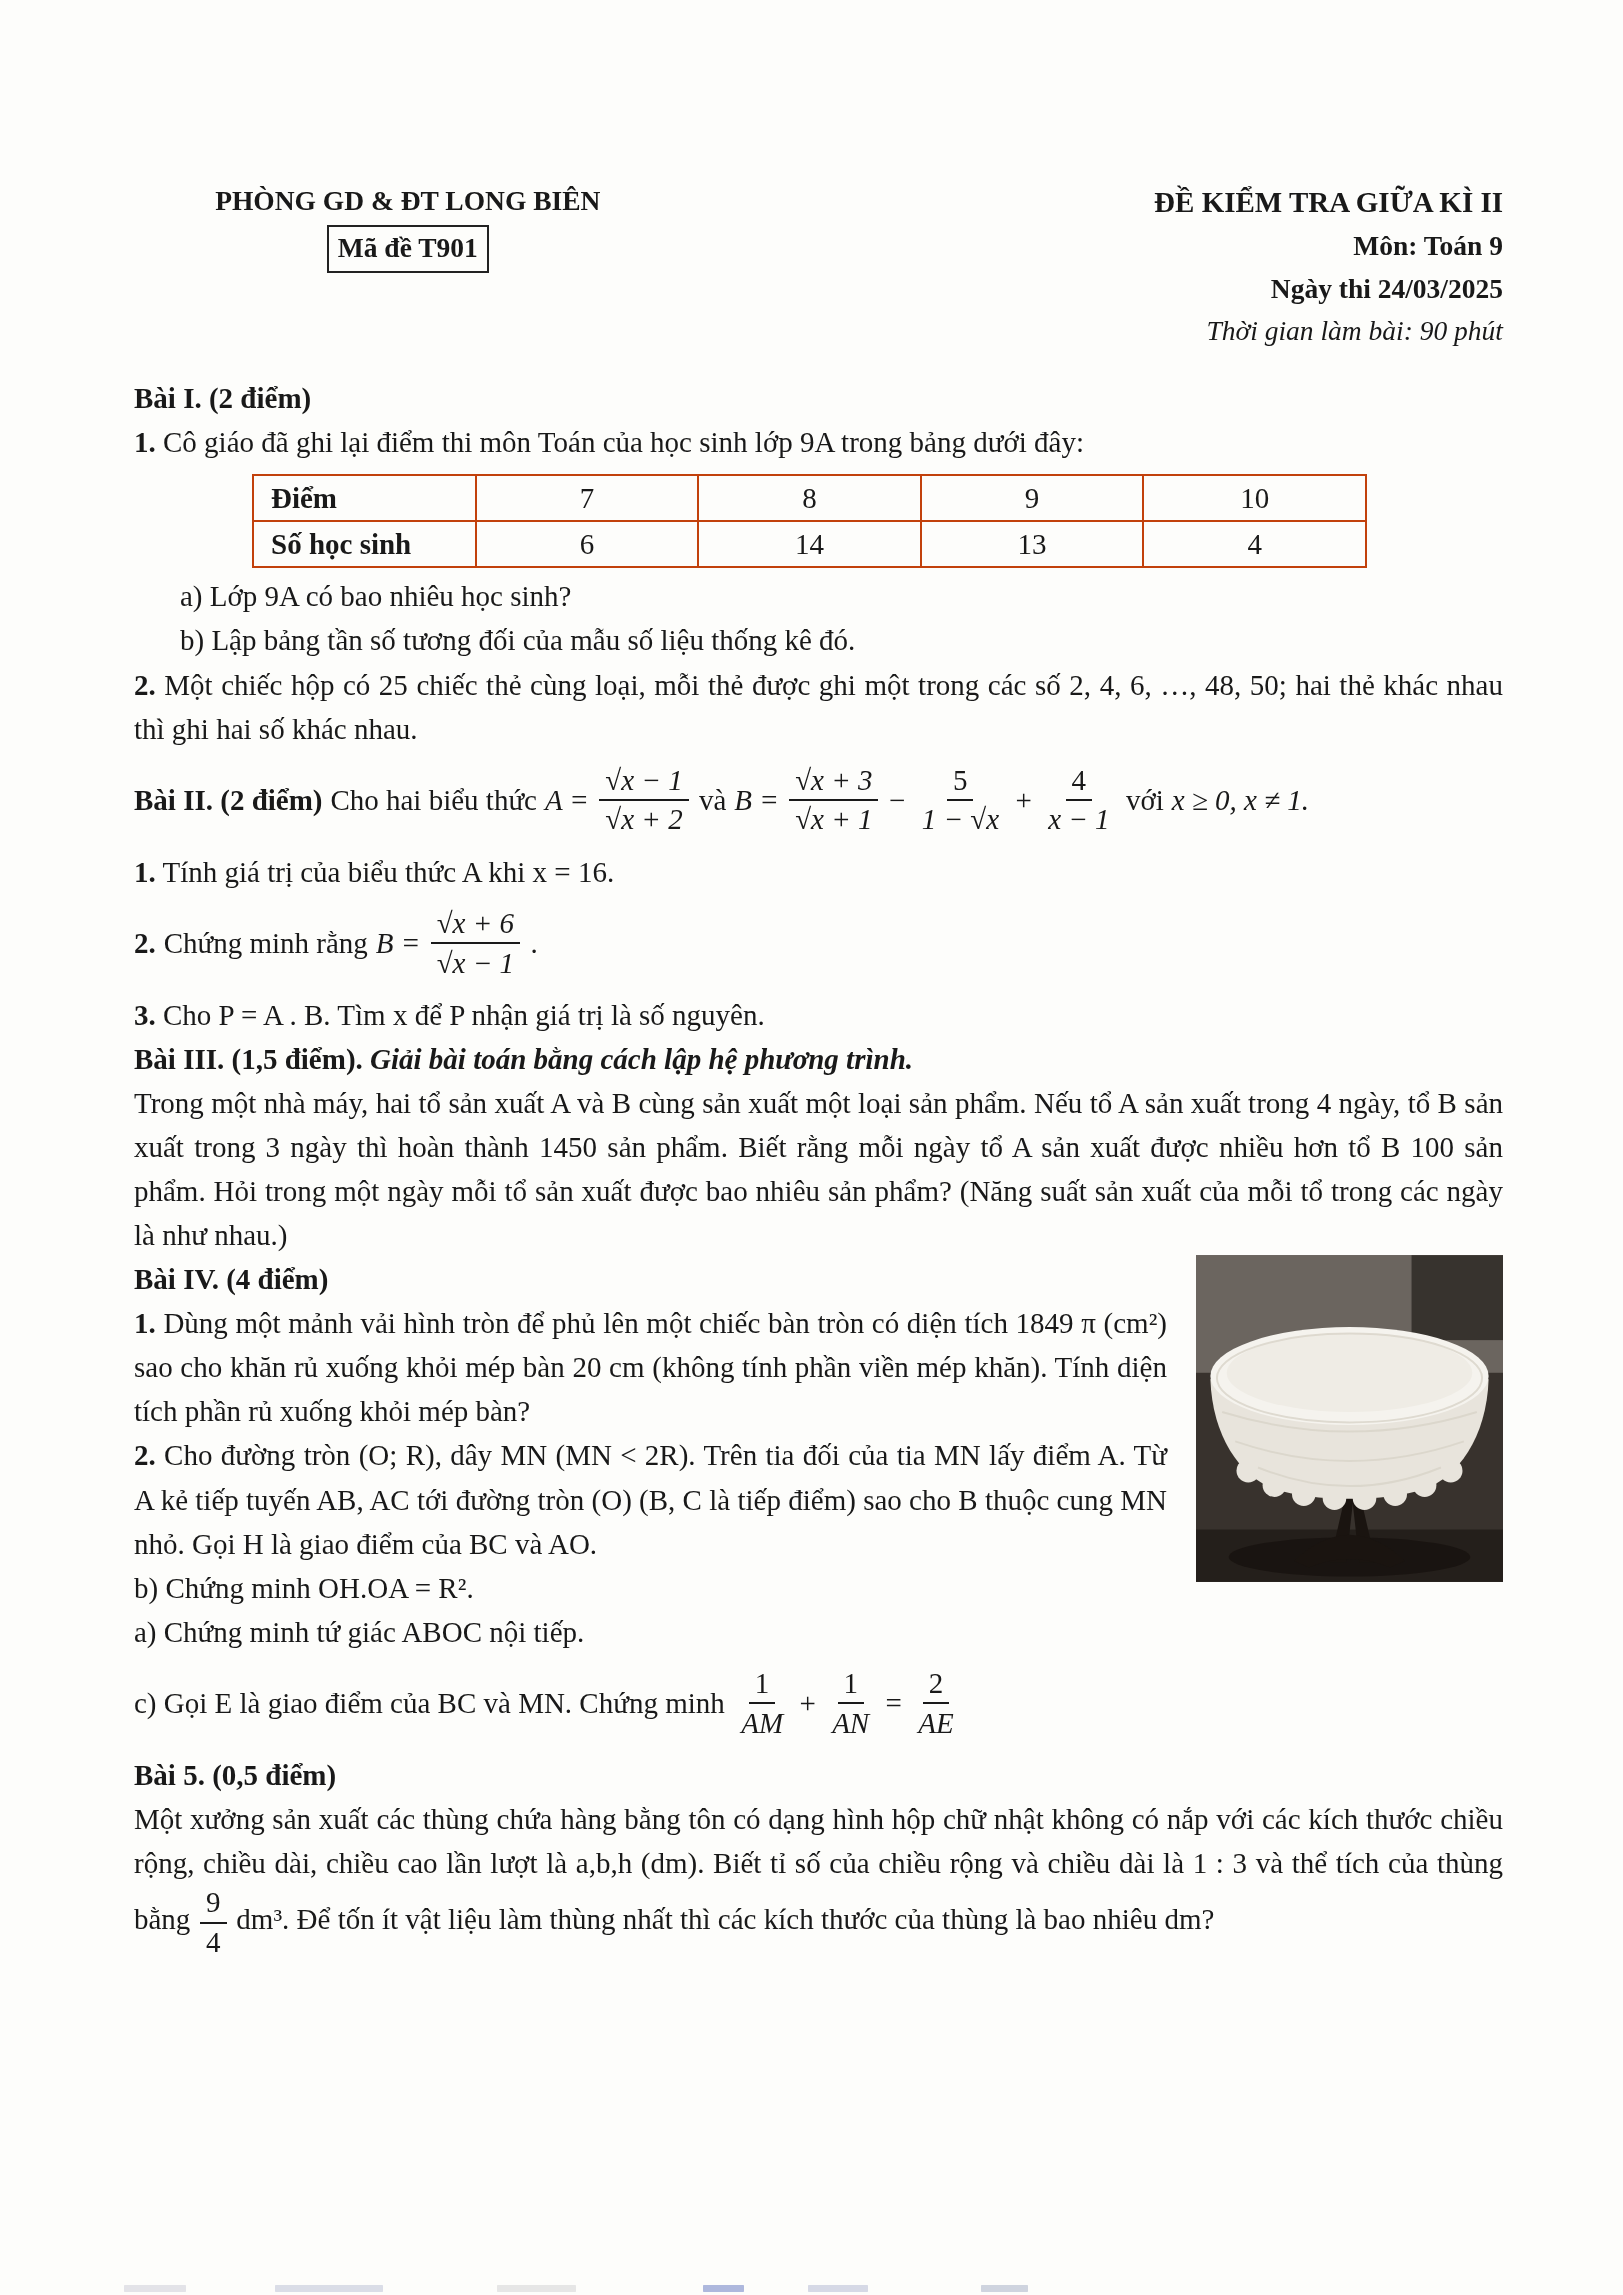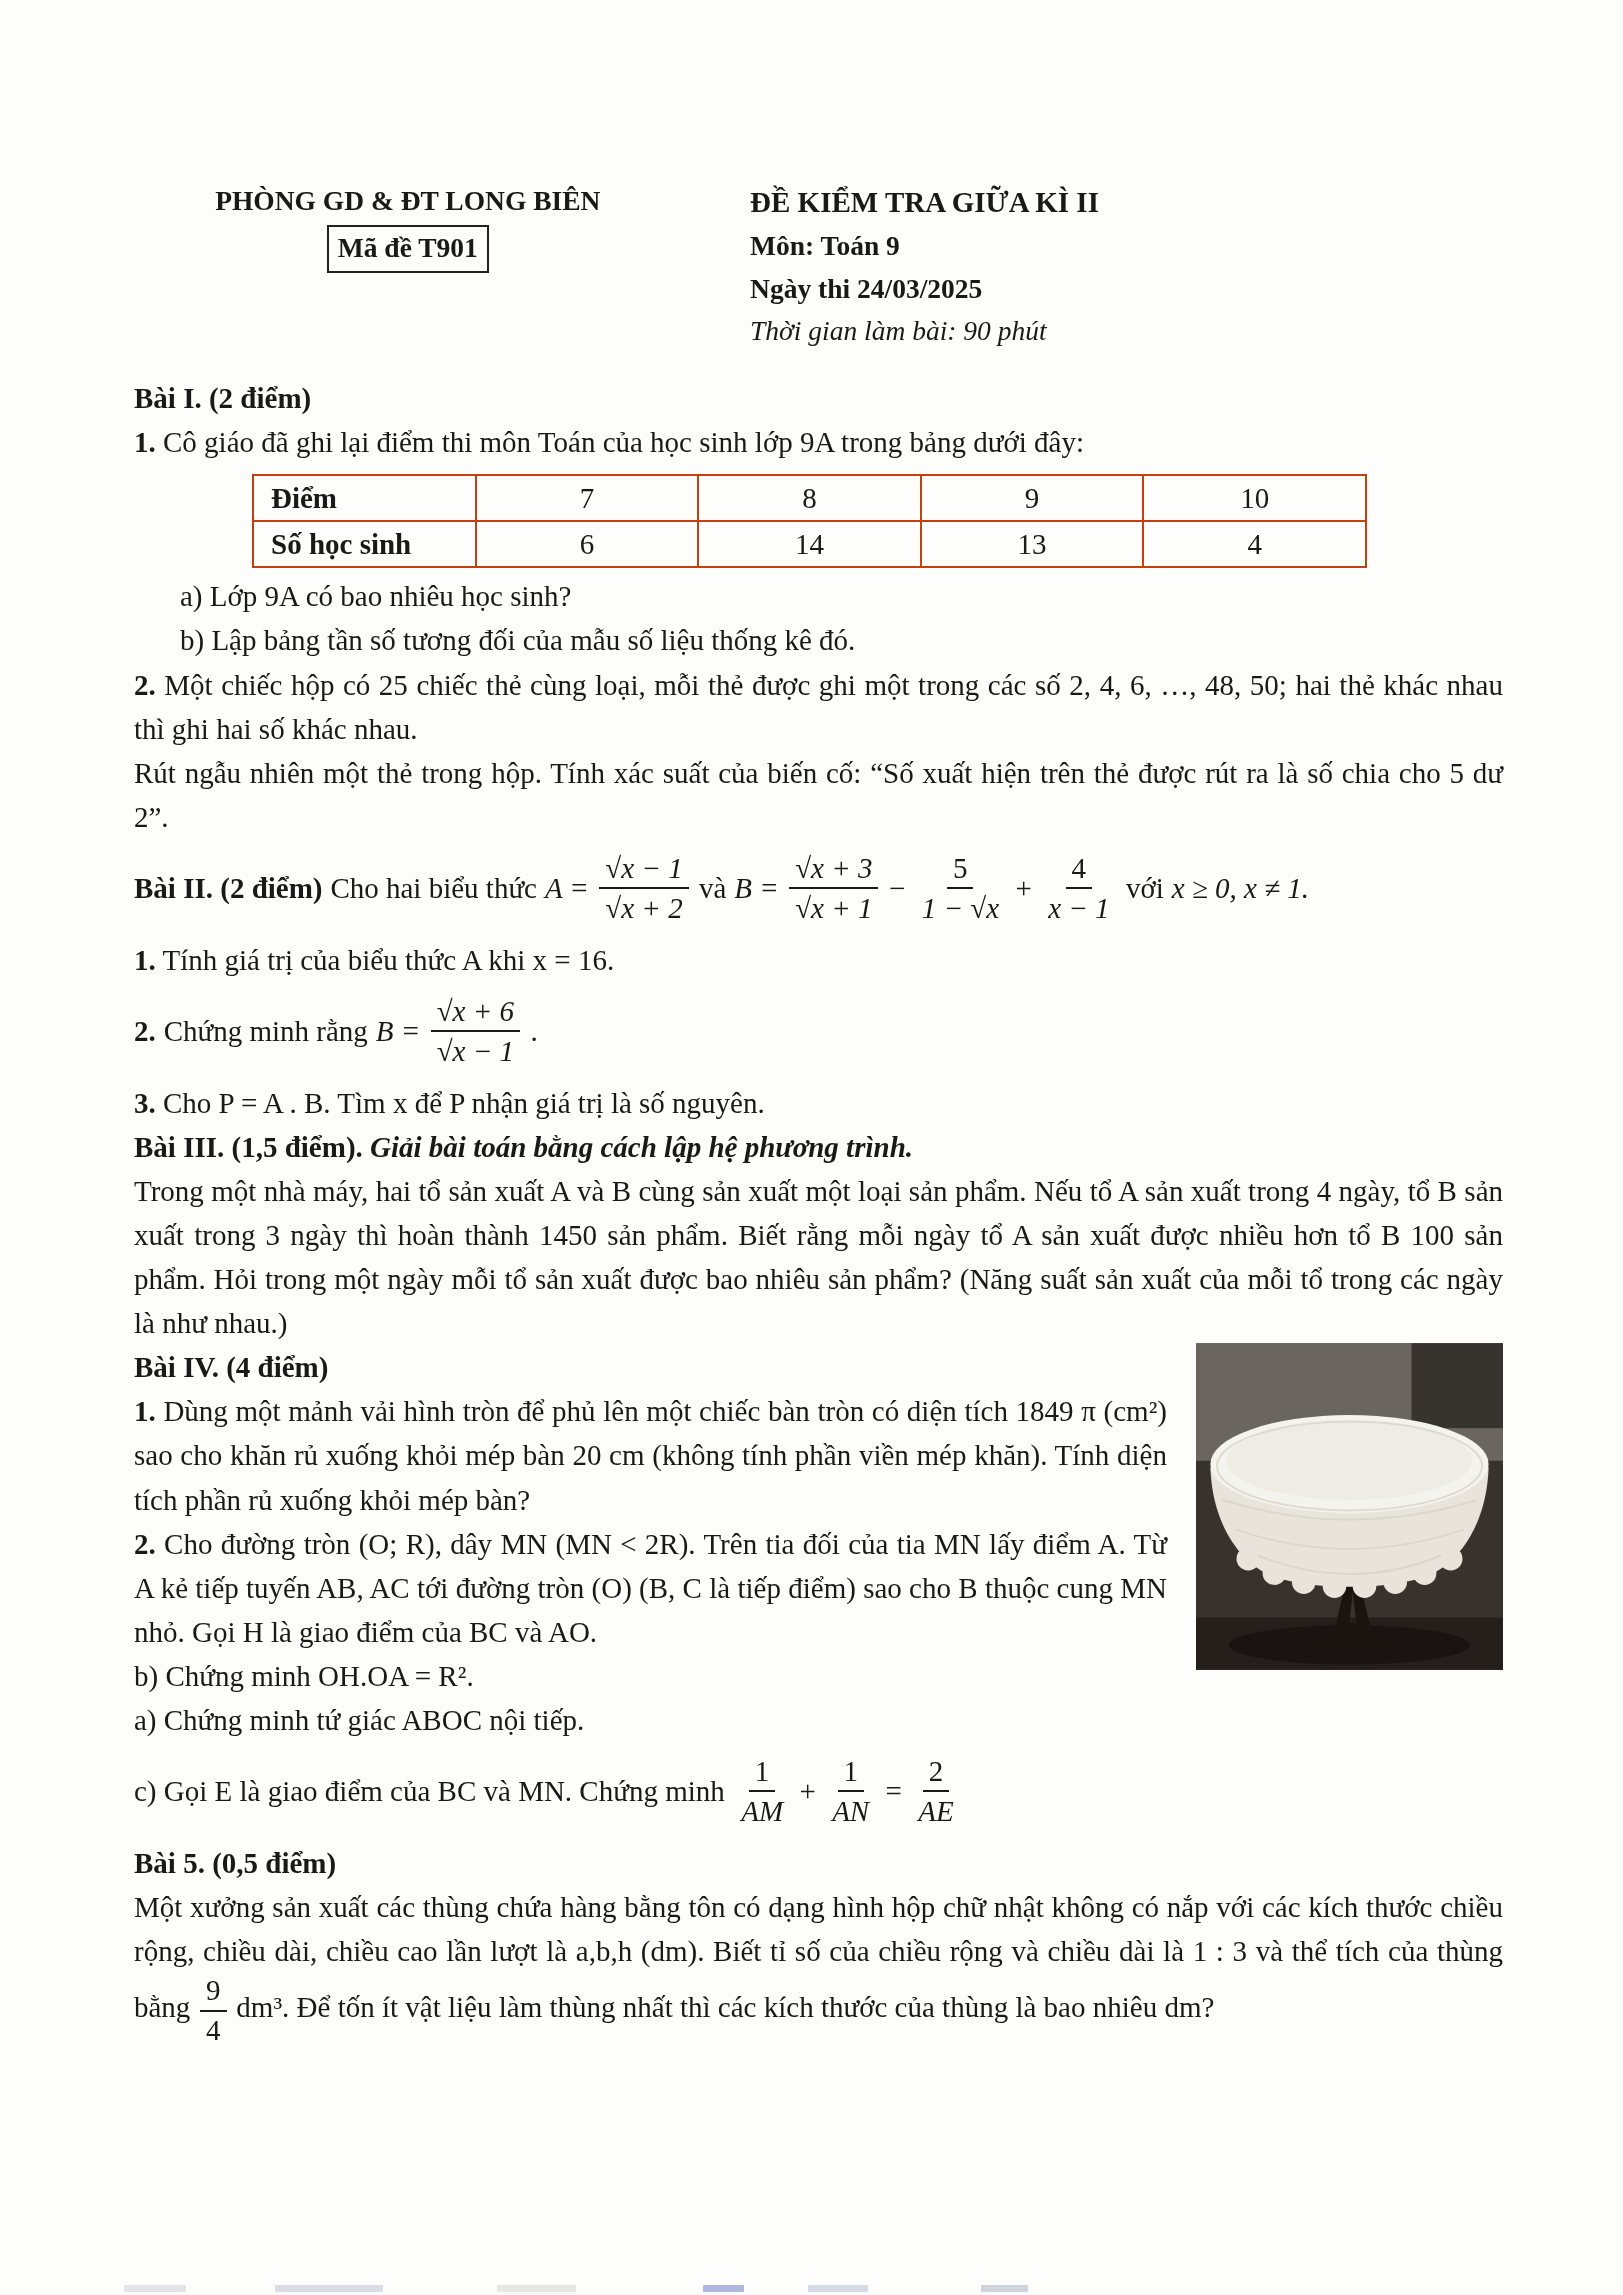--- a/index.html
+++ b/index.html
@@ -20,21 +20,21 @@
   .content {
     position: absolute;
     left: 134px;
     top: 180px;
     width: 1369px;
   }
 
   
   .header { display: flex; justify-content: space-between; margin-bottom: 23.6px; }
   .h-left  { width: 40%; text-align: center; }
-  .h-right { width: 55%; text-align: left; }
+  .h-right { width: 55%; text-align: right; }
   .h-line  { line-height: 1.55; font-size: 27.5px; }
   .h-line.big { font-size: 29px; }
   .code-box {
     display: inline-block;
     border: 2px solid #222;
     padding: 0 9.2px 1.3px 9.2px;
     margin-top: 2.6px;
   }
 
   
@@ -150,21 +150,20 @@
             <td>13</td>
             <td>4</td>
           </tr>
         </tbody>
       </table>
 
       <p class="para sub-item">a)  Lớp 9A có bao nhiêu học sinh?</p>
       <p class="para sub-item">b)  Lập bảng tần số tương đối của mẫu số liệu thống kê đó.</p>
       <p class="para"><span class="b">2.</span>
         <span>Một chiếc hộp có 25 chiếc thẻ cùng loại, mỗi thẻ được ghi một trong các số 2, 4, 6, …, 48, 50; hai thẻ khác nhau thì ghi hai số khác nhau.</span></p>
-      <p class="para">Rút ngẫu nhiên một thẻ trong hộp. Tính xác suất của biến cố: “Số xuất hiện trên thẻ được rút ra là số chia cho 5 dư 2”.</p>
     </section>
 
     <section>
       <div class="math-line">
         <span class="b">Bài II. (2 điểm)</span>
         <span>Cho hai biểu thức</span>
         <span class="mi">A =</span>
         <span class="frac">
           <span class="fnum mi">√x − 1</span>
           <span class="fden mi">√x + 2</span>

